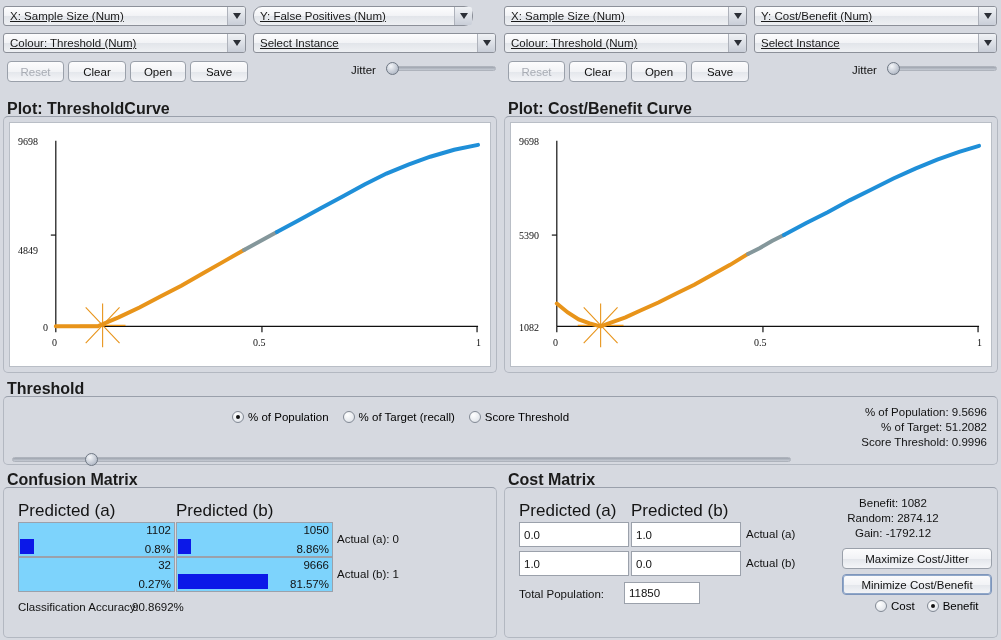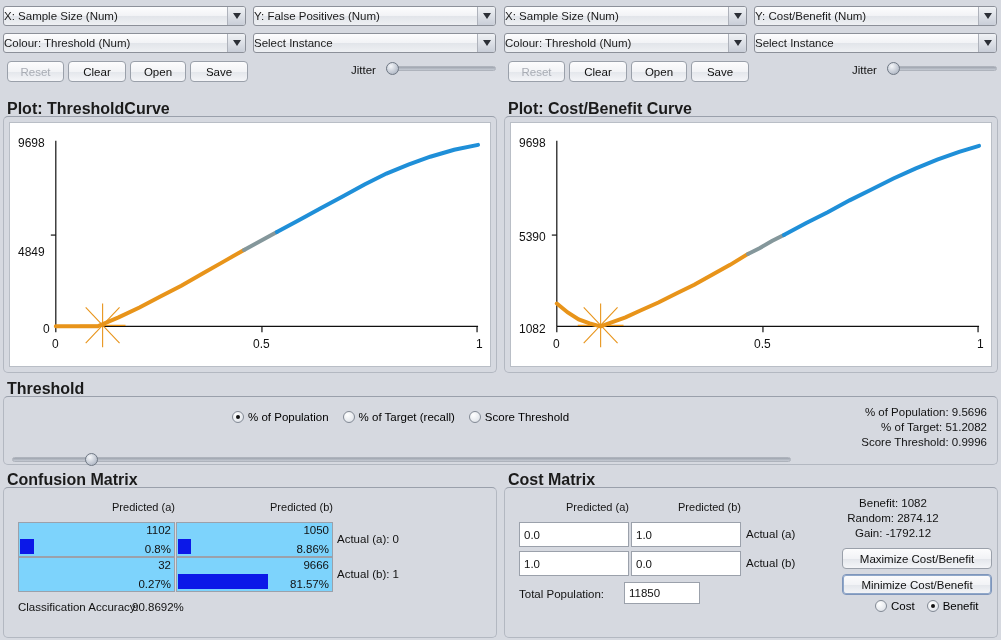--- a/index.html
+++ b/index.html
@@ -23,25 +23,27 @@
     height: 20px;
     border: 1px solid #8c9099;
     border-radius: 3px;
     background: linear-gradient(to bottom, #fdfdfe 0%, #f2f3f6 48%, #e2e5ea 52%, #eef0f3 100%);
     box-sizing: border-box;
     display: flex;
     align-items: center;
     cursor: default;
   }
   .combo .combo-label {
+    padding-left: 6px;
     font-size: 11.5px;
     color: #1a1a1a;
     white-space: nowrap;
     overflow: hidden;
     flex: 1;
+    text-decoration: underline;
   }
   .combo .combo-arrow {
     width: 17px;
     height: 18px;
     margin-right: 0px;
     border-left: 1px solid #aeb2bb;
     background: linear-gradient(to bottom, #f0f2f5, #c9ced8);
     display: flex;
     align-items: center;
     justify-content: center;
@@ -149,31 +151,31 @@
   
   .plot-surface {
     background: #ffffff;
     border: 1px solid #b9bec6;
     box-sizing: border-box;
     position: relative;
     overflow: hidden;
   }
   .axis-label {
     position: absolute;
-    font-family: Liberation Sans, sans-serif;
-    font-size: 12px;
+    font-family: Liberation Serif, serif;
+    font-size: 10px;
     color: #111;
     white-space: nowrap;
   }
 
   
   .mx-head {
-    font-size: 11px;
+    font-size: 17px;
     color: #141414;
-    text-align: right;
+    text-align: left;
   }
   .cell {
     position: relative;
     border: 1px solid #9ba1ab;
     background: #7dd3fc;
     box-sizing: border-box;
     overflow: hidden;
   }
   .cell .cnt {
     position: absolute;
@@ -208,21 +210,21 @@
 </head>
 <body>
 
 <div class="ctrl-block" style="left:3px; width:494px;">
   <div class="combo" style="position:absolute; left:0px; top:2px; width:243px;">
     <span class="combo-label">X: Sample Size (Num)</span>
     <span class="combo-arrow">
         <i class="tri-down"></i>
       </span>
   </div>
-  <div class="combo" style="position:absolute; left:250px; top:2px; width:243px;">
+  <div class="combo" style="position:absolute; left:250px; top:2px; width:220px;border-radius:9px;">
     <span class="combo-label">Y: False Positives (Num)</span>
     <span class="combo-arrow">
         <i class="tri-down"></i>
       </span>
   </div>
   <div class="combo" style="position:absolute; left:0px; top:29px; width:243px;">
     <span class="combo-label">Colour: Threshold (Num)</span>
     <span class="combo-arrow">
         <i class="tri-down"></i>
       </span>
@@ -434,21 +436,21 @@
 
     <div class="static-line" style="position:absolute; left:14px; top:100px;">Total Population:</div>
     <div class="txt-field" style="position:absolute; left:119px; top:94px; width:76px; height:22px;">11850</div>
 
     <div style="position:absolute; left:290px; top:8px; width:196px; text-align:center;">
       <div class="static-line" style="line-height:15px;">Benefit: 1082</div>
       <div class="static-line" style="line-height:15px;">Random: 2874.12</div>
       <div class="static-line" style="line-height:15px;">Gain: -1792.12</div>
     </div>
 
-    <div class="btn" style="position:absolute; left:337px; top:60px; width:150px; height:21px;">Maximize Cost/Benefit</div>
+    <div class="btn" style="position:absolute; left:337px; top:60px; width:150px; height:21px;">Maximize Cost/Jitter</div>
     <div class="btn focused" style="position:absolute; left:337px; top:86px; width:150px; height:21px;">Minimize Cost/Benefit</div>
 
     <div style="position:absolute; left:370px; top:112px; display:flex; gap:12px; align-items:center;">
       <span class="radio">
         <span class="dot"></span>
         <span class="rlabel">Cost</span>
       </span>
       <span class="radio checked">
         <span class="dot"></span>
         <span class="rlabel">Benefit</span>

